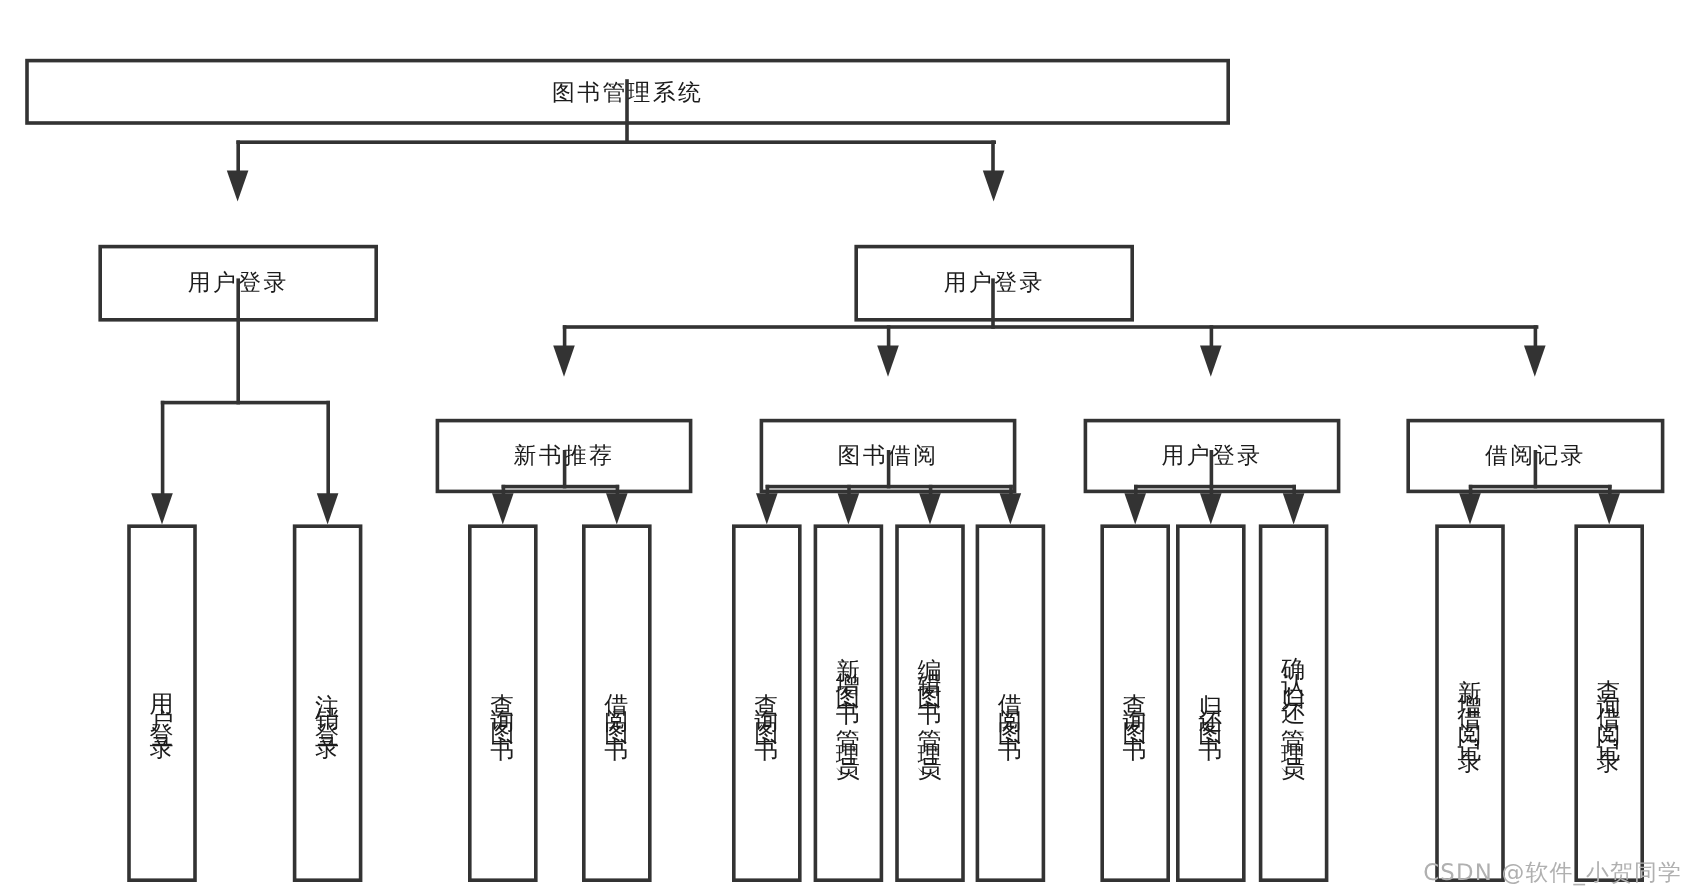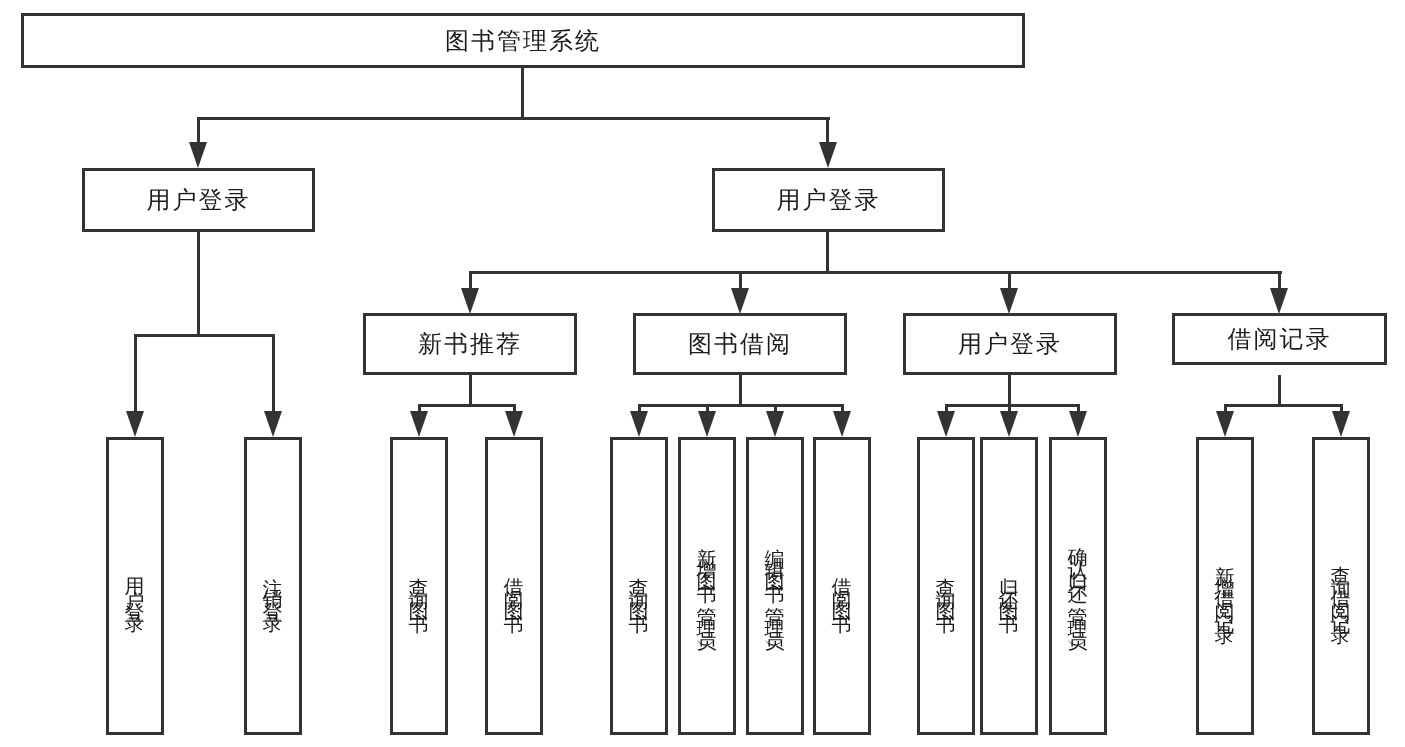--- a/index.html
+++ b/index.html
@@ -6,21 +6,21 @@
   .canvas {
     position:relative; width:1405px; height:747px; background:#ffffff;
     font-family:"DejaVu Sans","Liberation Sans",sans-serif; overflow:hidden;
   }
   .node {
     position:absolute; box-sizing:border-box;
     border:3px solid #333333; background:#ffffff;
     display:flex; align-items:center; justify-content:center;
     color:#1c1c1c;
   }
-  .node.h { font-size:24px; letter-spacing:2px; white-space:nowrap; }
+  .node.h { font-size:19px; letter-spacing:2px; white-space:nowrap;margin-top:36px; }
   .node.v {
     writing-mode:vertical-rl; text-orientation:mixed;
     font-size:20px; letter-spacing:12px; line-height:1;
   }
   .hline { position:absolute; height:3px; background:#333333; }
   .vline { position:absolute; width:3px; background:#333333; }
   .arrow {
     position:absolute; width:0; height:0;
     border-left:9px solid transparent; border-right:9px solid transparent;
     border-top:26px solid #333333;
@@ -74,21 +74,21 @@
 
   <div class="node h" style="left:363px; top:313px; width:214px; height:62px;">
     <span>新书推荐</span>
   </div>
   <div class="node h" style="left:633px; top:313px; width:214px; height:62px;">
     <span>图书借阅</span>
   </div>
   <div class="node h" style="left:903px; top:313px; width:214px; height:62px;">
     <span>用户登录</span>
   </div>
-  <div class="node h" style="left:1172px; top:313px; width:215px; height:52px;">
+  <div class="node h" style="left:1172px; top:313px; width:215px; height:62px;">
     <span>借阅记录</span>
   </div>
 
   <div class="vline" style="left:469px; top:375px; height:32px;"></div>
   <div class="hline" style="left:418px; top:404px; width:98px;"></div>
   <div class="vline" style="left:418px; top:404px; height:12px;"></div>
   <div class="arrow" style="left:410px; top:411px;"></div>
   <div class="vline" style="left:513px; top:404px; height:12px;"></div>
   <div class="arrow" style="left:505px; top:411px;"></div>
 
@@ -156,14 +156,15 @@
     <span>确认归还（管理员）</span>
   </div>
 
   <div class="node v" style="left:1196px; top:437px; width:58px; height:298px;">
     <span>新增借阅记录</span>
   </div>
   <div class="node v" style="left:1312px; top:437px; width:58px; height:298px;">
     <span>查询借阅记录</span>
   </div>
 
+  <div class="watermark">CSDN @软件_小贺同学</div>
 
 </div>
 
 </body></html>

